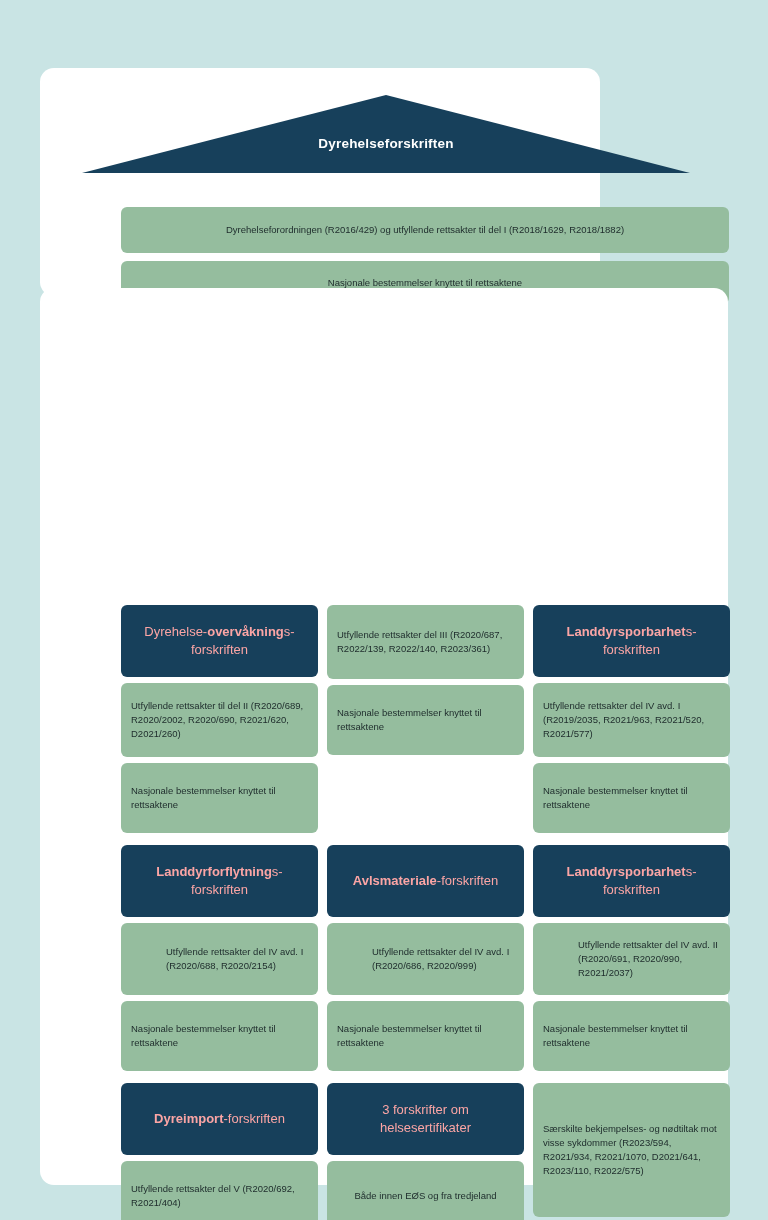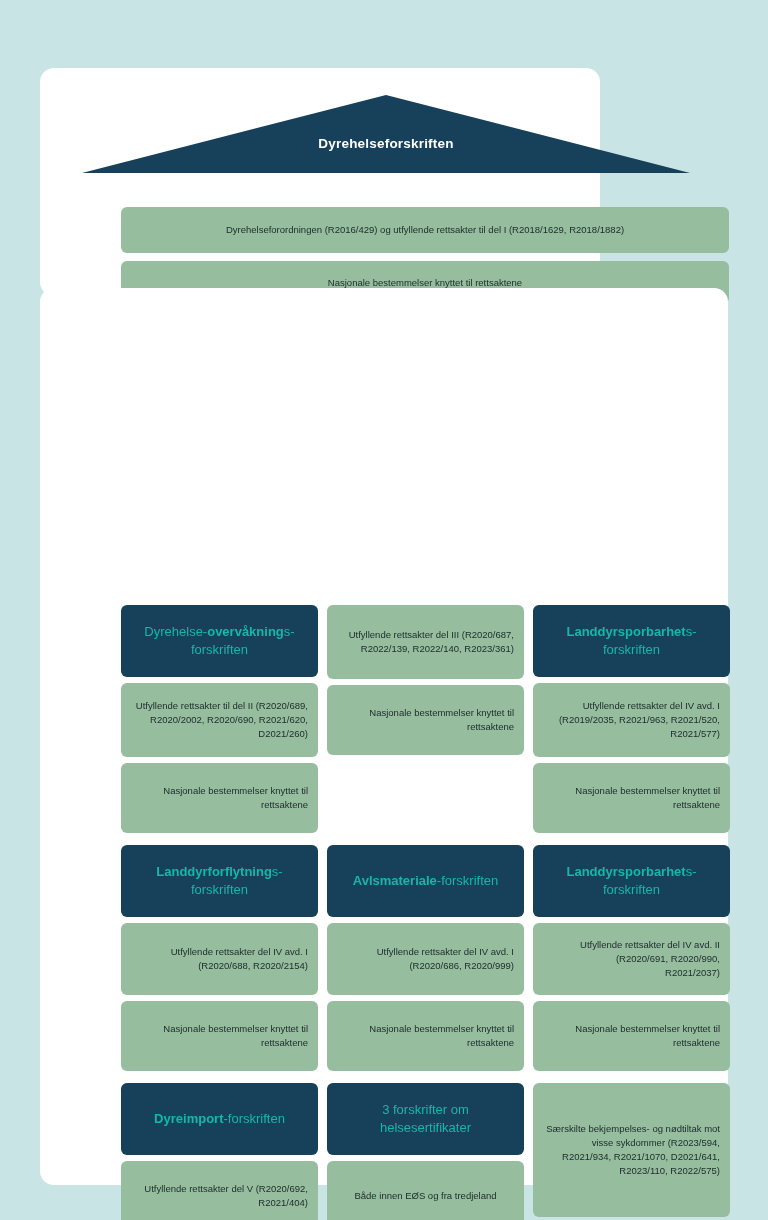--- a/index.html
+++ b/index.html
@@ -63,29 +63,29 @@
   }
 
   
   .bar-green {
     background: #95bd9e;
     border-radius: 6px;
     color: #1d2b2b;
     display: flex;
     align-items: center;
     justify-content: center;
-    text-align: right;
+    text-align: left;
     font-size: 9.5px;
     line-height: 1.45;
     padding: 6px 10px;
   }
   .bar-navy {
     background: #17405b;
     border-radius: 6px;
-    color: #14b8a6;
+    color: #fca5a5;
     display: flex;
     align-items: center;
     justify-content: center;
     text-align: center;
     font-size: 13px;
     line-height: 1.35;
     padding: 6px 10px;
   }
   .bar-navy b { font-weight: bold; }
 

